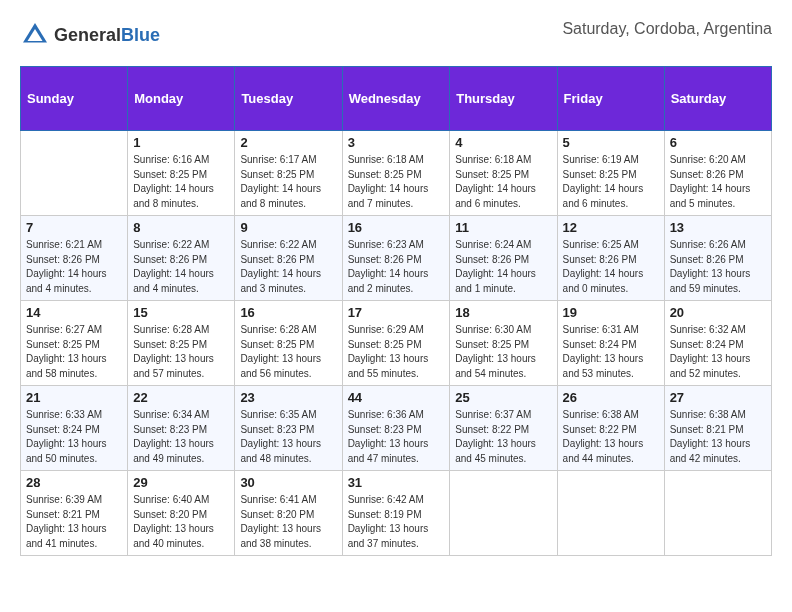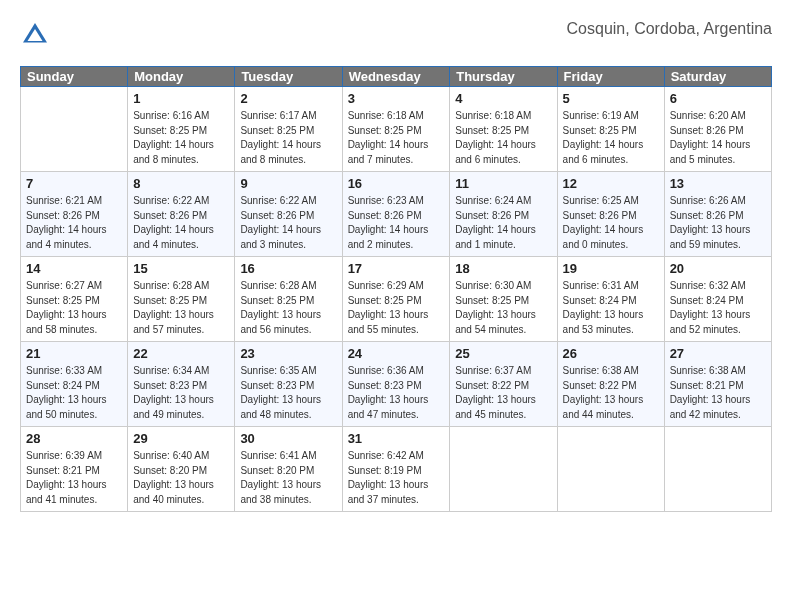--- a/index.html
+++ b/index.html
@@ -46,24 +46,24 @@
     .location-title {
       font-size: 16px;
       color: #555;
     }
     table {
       width: 100%;
       border-collapse: collapse;
       font-size: 11px;
     }
     thead th {
-      background-color: #737373;
+      background-color: #6d28d9;
       color: #fff;
       text-align: left;
-      padding: 2px 6px;
+      padding: 24px 6px;
       font-size: 13px;
       font-weight: bold;
       border: 1px solid #2a6db5;
     }
     tbody td {
       border: 1px solid #ccc;
       vertical-align: top;
       padding: 4px 5px;
       width: 108px;
       min-height: 80px;
@@ -90,23 +90,26 @@
   </style>
 </head>
 <body>
 
 <div class="header">
   <div class="logo">
     <svg class="logo-icon" viewBox="0 0 40 40" width="40" height="40">
       <polygon points="20,4 36,30 4,30" fill="#2a6db5"></polygon>
       <polygon points="20,12 30,28 10,28" fill="#fff"></polygon>
     </svg>
+    <div>
+      <span class="logo-text-general">General</span><span class="logo-text-blue">Blue</span>
+    </div>
   </div>
   <div class="title-block">
-    <div class="location-title">Cosquin, Cordoba, Argentina</div>
+    <div class="location-title">Saturday, Cordoba, Argentina</div>
   </div>
 </div>
 
 <table>
   <thead>
     <tr>
     <th>Sunday</th>
         <th>Monday</th>
         <th>Tuesday</th>
         <th>Wednesday</th>
@@ -210,21 +213,21 @@
         </td>
         <td>
           <span class="day-number">22</span>
           <div class="day-info">Sunrise: 6:34 AM<br>Sunset: 8:23 PM<br>Daylight: 13 hours<br>and 49 minutes.</div>
         </td>
         <td>
           <span class="day-number">23</span>
           <div class="day-info">Sunrise: 6:35 AM<br>Sunset: 8:23 PM<br>Daylight: 13 hours<br>and 48 minutes.</div>
         </td>
         <td>
-          <span class="day-number">24</span>
+          <span class="day-number">44</span>
           <div class="day-info">Sunrise: 6:36 AM<br>Sunset: 8:23 PM<br>Daylight: 13 hours<br>and 47 minutes.</div>
         </td>
         <td>
           <span class="day-number">25</span>
           <div class="day-info">Sunrise: 6:37 AM<br>Sunset: 8:22 PM<br>Daylight: 13 hours<br>and 45 minutes.</div>
         </td>
         <td>
           <span class="day-number">26</span>
           <div class="day-info">Sunrise: 6:38 AM<br>Sunset: 8:22 PM<br>Daylight: 13 hours<br>and 44 minutes.</div>
         </td>

